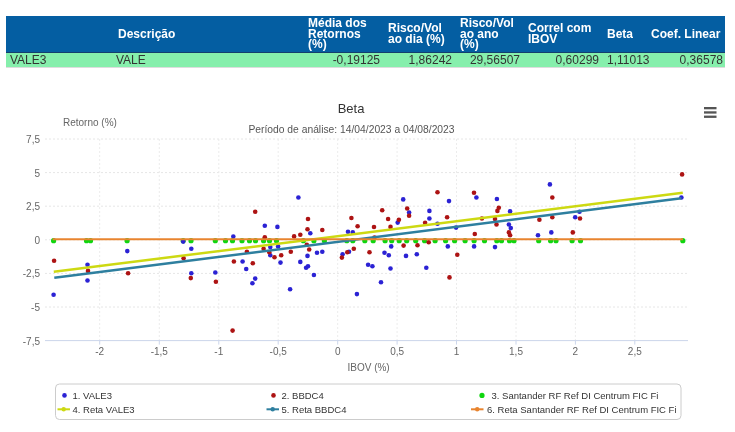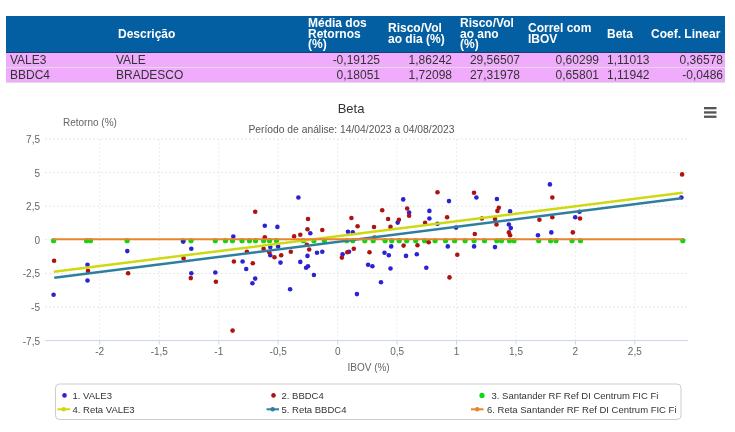--- a/index.html
+++ b/index.html
@@ -1,20 +1,20 @@
 <!DOCTYPE html>
 <html><head>
 <meta charset="utf-8">
 <style>
 html,body{margin:0;padding:0;background:#fff;width:735px;height:432px;overflow:hidden;}
 body{font-family:"Liberation Sans",sans-serif;position:relative;}
 #tbl{position:absolute;left:6px;top:16px;width:719px;border-collapse:collapse;table-layout:fixed;font-size:12px;color:#333;}
 #tbl th{background:#045ea2;color:#fff;font-weight:bold;text-align:left;padding:2px 8px 2px 0;height:20.5px;border-bottom:1px solid #143f6d;line-height:10.5px;}
 #tbl th.desc{text-align:left;padding-left:6px;}
-#tbl td{background:#f0abfc;text-align:right;padding:0 8px 0 0;height:14.2px;border-bottom:1px solid #ddd;margin-left:40px;}
+#tbl td{background:#86efac;text-align:right;padding:0 8px 0 0;height:14.2px;border-bottom:1px solid #ddd;margin-left:40px;}
 #tbl td.l{text-align:left;padding:0 0 0 4px;}
 #tbl td.last,#tbl th.last{padding-right:2px;}
 svg text{font-family:"Liberation Sans",sans-serif;}
 </style>
 </head>
 <body>
 <svg width="735" height="432" viewBox="0 0 735 432" style="position:absolute;left:0;top:0">
 <g stroke="#e6e6e6" stroke-width="1" stroke-dasharray="2,2">
 <line x1="45" y1="139.0" x2="688" y2="139.0"></line>
 <line x1="45" y1="172.6" x2="688" y2="172.6"></line>
@@ -296,24 +296,14 @@
 <tr>
         <td class="l">VALE3</td>
         <td class="l">VALE</td>
         <td>-0,19125</td>
         <td>1,86242</td>
         <td>29,56507</td>
         <td>0,60299</td>
         <td>1,11013</td>
         <td class="last">0,36578</td>
       </tr>
-<tr>
-        <td class="l">BBDC4</td>
-        <td class="l">BRADESCO</td>
-        <td>0,18051</td>
-        <td>1,72098</td>
-        <td>27,31978</td>
-        <td>0,65801</td>
-        <td>1,11942</td>
-        <td class="last">-0,0486</td>
-      </tr>
 </tbody>
   </table>
 
 </body></html>

